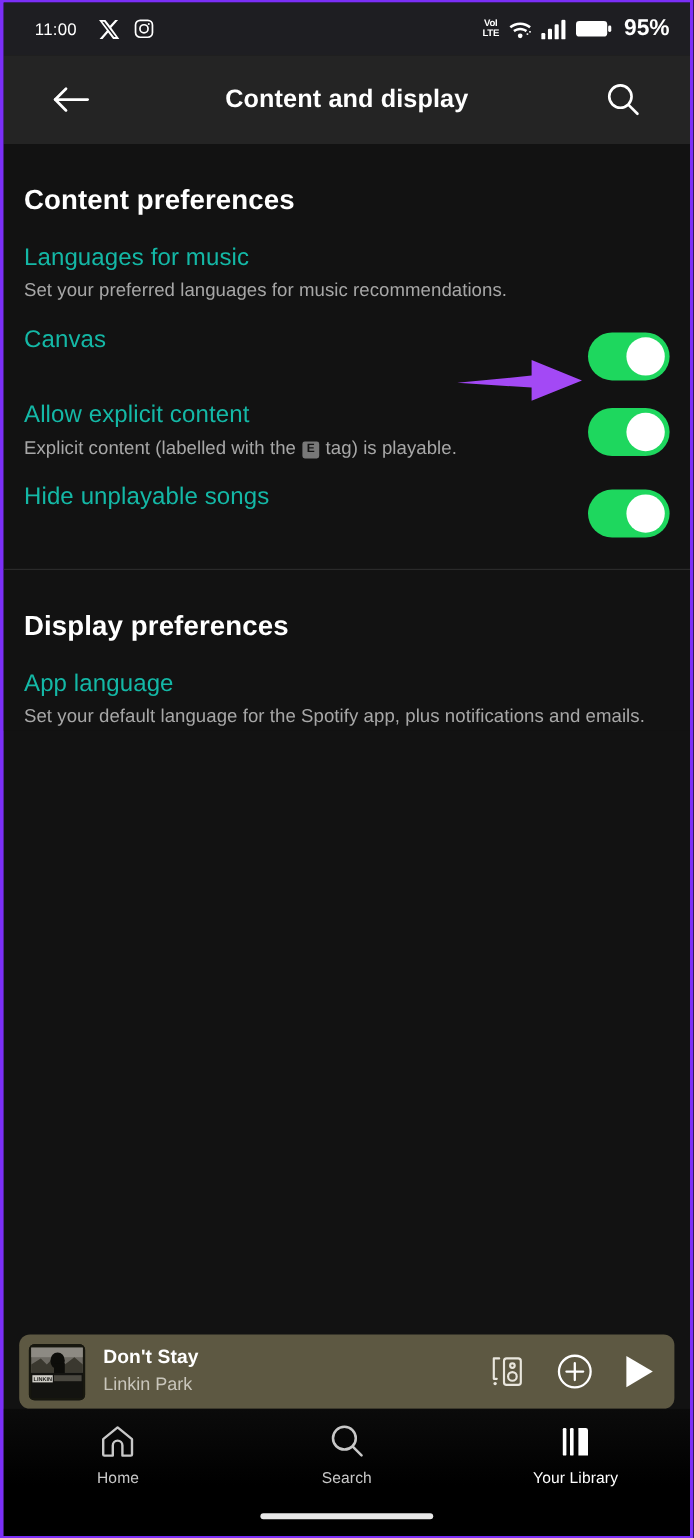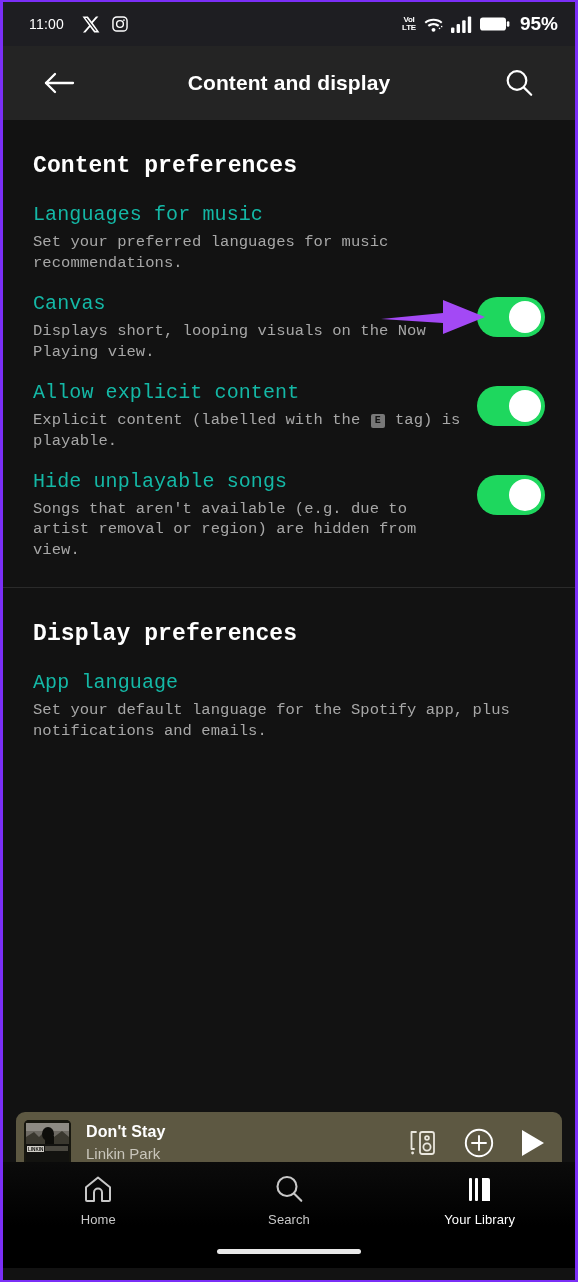--- a/index.html
+++ b/index.html
@@ -51,21 +51,21 @@
     text-align:center;
     color:#fff; font-size:21px; font-weight:700;
     letter-spacing:.1px;
     pointer-events:none;
   }
   .hdr-btn { position:relative; z-index:2; cursor:pointer; }
   .hdr-spacer { flex:1; }
 
   
   .content { background:#121212; position:relative; }
-  .section { padding:0 30px;font-family:Liberation Mono, monospace; }
+  .section { padding:0 17px; }
   .section-title {
     color:#fff; font-size:23px; font-weight:700;
     padding-top:33px; padding-bottom:6px;
     letter-spacing:.1px;
   }
   .row {
     display:flex; align-items:flex-start;
     padding:17px 0 0 0;
     min-height:40px;
   }
@@ -141,21 +141,21 @@
   .np-btn { cursor:pointer; }
   .np-progress {
     position:absolute;
     left:10px; bottom:-5px;
     height:3px; width:136px;
     background:#fff; border-radius:2px;
   }
 
   
   .bottomnav {
-    position:absolute; left:0; right:0; bottom:12px;
+    position:absolute; left:0; right:0; bottom:0;
     height:106px;
     background:linear-gradient(to bottom,#0b0b0b 0%,#000 60%);
     display:flex; align-items:flex-start;
     padding-top:11px;
   }
   .nav-item {
     flex:1; display:flex; flex-direction:column;
     align-items:center; gap:7px; cursor:pointer;
   }
   .nav-label { color:#c8c8c8; font-size:13px; letter-spacing:.1px; }
@@ -246,41 +246,39 @@
       <div class="row">
         <div class="row-text">
           <div class="row-title">Languages for music</div>
           <div class="row-desc">Set your preferred languages for music recommendations.</div>
         </div>
       </div>
 
       <div class="row">
         <div class="row-text">
           <div class="row-title">Canvas</div>
-          <div class="row-desc">Displays short, looping visuals on the Now Playing view.</div>
         </div>
         <div class="toggle">
           <div class="knob"></div>
         </div>
       </div>
 
       <div class="row">
         <div class="row-text">
           <div class="row-title">Allow explicit content</div>
           <div class="row-desc"><span>Explicit content (labelled with the </span><span class="etag">E</span><span> tag) is playable.</span></div>
         </div>
         <div class="toggle">
           <div class="knob"></div>
         </div>
       </div>
 
       <div class="row">
         <div class="row-text">
           <div class="row-title">Hide unplayable songs</div>
-          <div class="row-desc">Songs that aren't available (e.g. due to artist removal or region) are hidden from view.</div>
         </div>
         <div class="toggle">
           <div class="knob"></div>
         </div>
       </div>
     </div>
 
     <div class="divider"></div>
 
     <div class="section">

